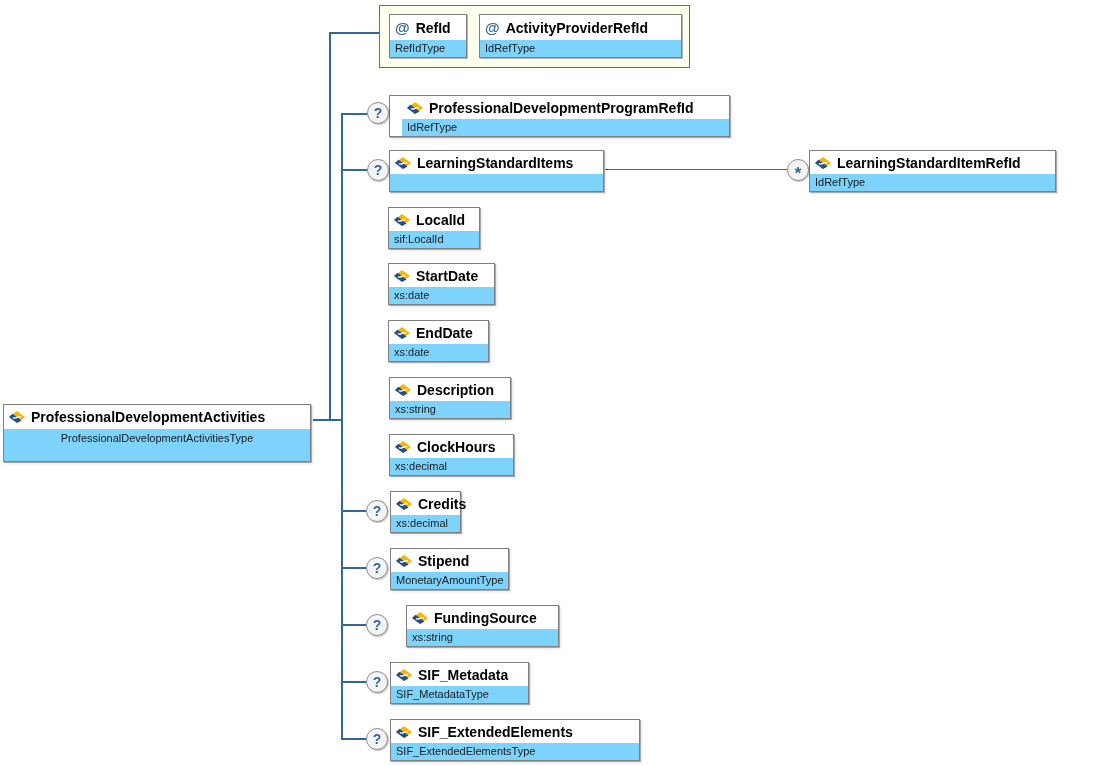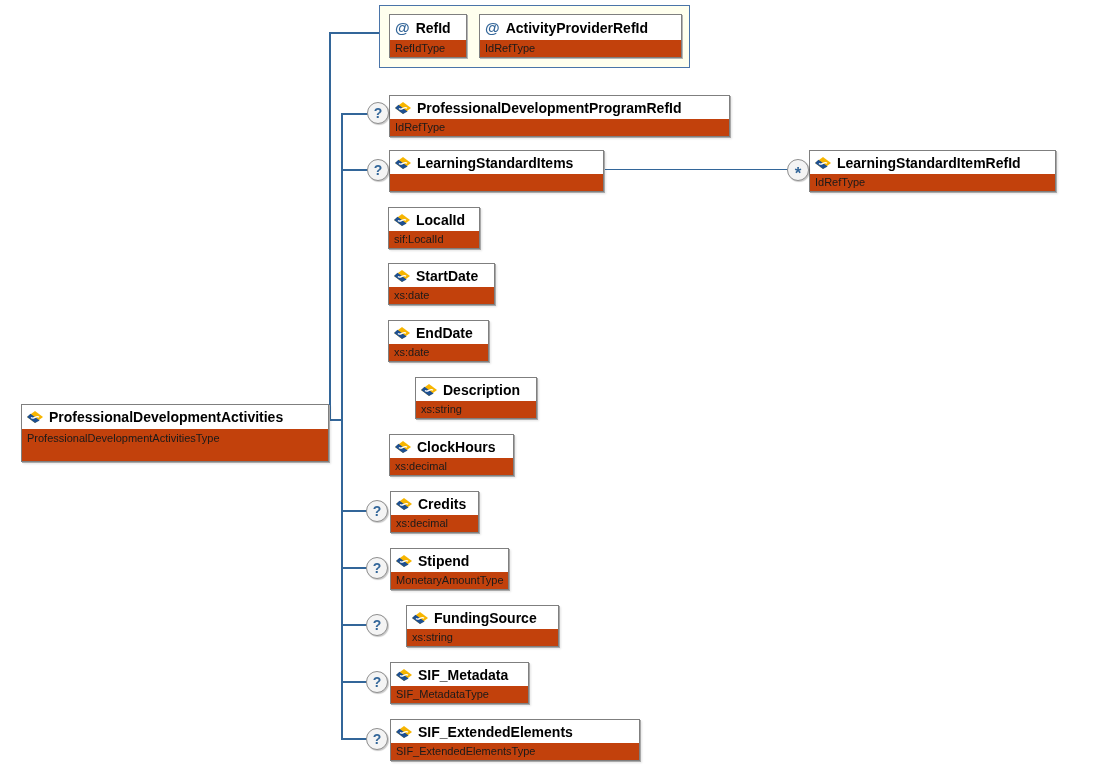--- a/index.html
+++ b/index.html
@@ -15,21 +15,21 @@
   
   .node{
     position:absolute;box-sizing:border-box;background:#ffffff;
     border:1px solid #7f7f7f;box-shadow:1px 1px 0 #a9a9a9,2px 2px 2px rgba(0,0,0,0.10);
   }
   .node-title{
     display:flex;align-items:center;gap:6px;height:23px;padding:0 6px 0 5px;
     font-size:14px;font-weight:bold;color:#000;white-space:nowrap;background:#ffffff;
   }
   .node-type{
-    height:17px;line-height:17px;background:#c2410c;padding:0 5px;
+    height:17px;line-height:17px;background:#7dd3fc;padding:0 5px;
     font-size:11px;color:#1a1a1a;white-space:nowrap;overflow:hidden;
   }
   .root .node-title{height:24px;}
   .root .node-type{height:32px;line-height:18px;}
   .el-icon{display:inline-flex;width:16px;height:12px;flex:0 0 16px;}
   
   .attr-box{
     position:absolute;box-sizing:border-box;background:#ffffee;border:1px solid #4a74a8;
     padding:8px 0 0 9px;display:flex;gap:12px;
   }
@@ -78,35 +78,35 @@
     </div>
     <div class="attr-node" style="width:203px;">
       <div class="node-title">
         <span class="at-glyph">@</span>
         <span>ActivityProviderRefId</span>
       </div>
       <div class="node-type">IdRefType</div>
     </div>
   </div>
 
-  <div class="node root" style="left:21px;top:404px;width:308px;">
+  <div class="node root" style="left:3px;top:404px;width:308px;text-align:center;">
     <div class="node-title">
       <span class="el-icon">
           <svg viewBox="0 0 16 12" width="16" height="12">
             <polygon points="8,0 16,6 8,12 0,6" fill="#f7b500"></polygon>
             <path d="M3.5,2.7 L12.6,9.5 L8,12 L0,6 Z" fill="#1d4f91"></path>
             <path d="M4,6.5 C6.5,9 9.5,3.5 12,6.2" stroke="#ffffff" fill="none" stroke-width="1.3"></path>
           </svg>
         </span>
       <span>ProfessionalDevelopmentActivities</span>
     </div>
     <div class="node-type">ProfessionalDevelopmentActivitiesType</div>
   </div>
 
-  <div class="node" style="left:389px;top:95px;width:341px;">
+  <div class="node" style="left:389px;top:95px;width:341px;padding-left:12px;">
     <div class="node-title">
         <span class="el-icon">
           <svg viewBox="0 0 16 12" width="16" height="12">
             <polygon points="8,0 16,6 8,12 0,6" fill="#f7b500"></polygon>
             <path d="M3.5,2.7 L12.6,9.5 L8,12 L0,6 Z" fill="#1d4f91"></path>
             <path d="M4,6.5 C6.5,9 9.5,3.5 12,6.2" stroke="#ffffff" fill="none" stroke-width="1.3"></path>
           </svg>
         </span>
         <span>ProfessionalDevelopmentProgramRefId</span>
       </div>
@@ -168,21 +168,21 @@
             <polygon points="8,0 16,6 8,12 0,6" fill="#f7b500"></polygon>
             <path d="M3.5,2.7 L12.6,9.5 L8,12 L0,6 Z" fill="#1d4f91"></path>
             <path d="M4,6.5 C6.5,9 9.5,3.5 12,6.2" stroke="#ffffff" fill="none" stroke-width="1.3"></path>
           </svg>
         </span>
         <span>EndDate</span>
       </div>
     <div class="node-type">xs:date</div>
   </div>
 
-  <div class="node" style="left:389px;top:377px;width:122px;margin-left:26px;">
+  <div class="node" style="left:389px;top:377px;width:122px;">
     <div class="node-title">
         <span class="el-icon">
           <svg viewBox="0 0 16 12" width="16" height="12">
             <polygon points="8,0 16,6 8,12 0,6" fill="#f7b500"></polygon>
             <path d="M3.5,2.7 L12.6,9.5 L8,12 L0,6 Z" fill="#1d4f91"></path>
             <path d="M4,6.5 C6.5,9 9.5,3.5 12,6.2" stroke="#ffffff" fill="none" stroke-width="1.3"></path>
           </svg>
         </span>
         <span>Description</span>
       </div>
@@ -196,21 +196,21 @@
             <polygon points="8,0 16,6 8,12 0,6" fill="#f7b500"></polygon>
             <path d="M3.5,2.7 L12.6,9.5 L8,12 L0,6 Z" fill="#1d4f91"></path>
             <path d="M4,6.5 C6.5,9 9.5,3.5 12,6.2" stroke="#ffffff" fill="none" stroke-width="1.3"></path>
           </svg>
         </span>
         <span>ClockHours</span>
       </div>
     <div class="node-type">xs:decimal</div>
   </div>
 
-  <div class="node" style="left:390px;top:491px;width:89px;">
+  <div class="node" style="left:390px;top:491px;width:71px;">
     <div class="node-title">
         <span class="el-icon">
           <svg viewBox="0 0 16 12" width="16" height="12">
             <polygon points="8,0 16,6 8,12 0,6" fill="#f7b500"></polygon>
             <path d="M3.5,2.7 L12.6,9.5 L8,12 L0,6 Z" fill="#1d4f91"></path>
             <path d="M4,6.5 C6.5,9 9.5,3.5 12,6.2" stroke="#ffffff" fill="none" stroke-width="1.3"></path>
           </svg>
         </span>
         <span>Credits</span>
       </div>

